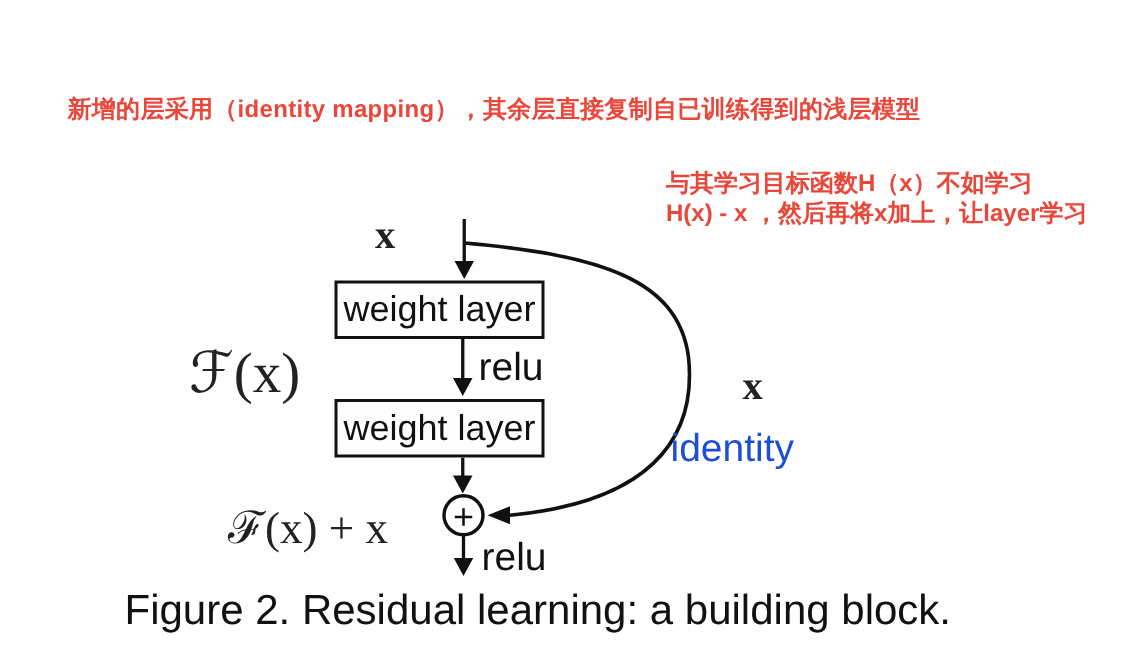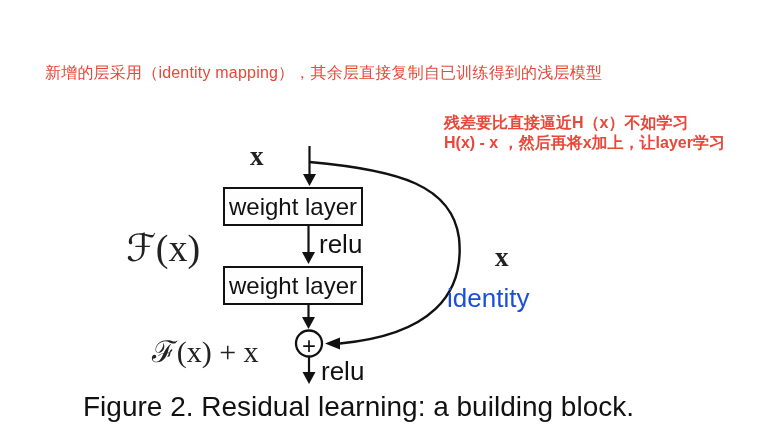--- a/index.html
+++ b/index.html
@@ -15,21 +15,21 @@
     background: #ffffff;
     overflow: hidden;
   }
   .abs { position: absolute; }
 
   
   .note-top {
     left: 45px;
     top: 63px;
     font-size: 16px;
-    font-weight: 400;
+    font-weight: 700;
     color: #e8473a;
     white-space: nowrap;
     letter-spacing: 0.2px;
   }
   .note-side {
     left: 444px;
     top: 113px;
     font-size: 16px;
     font-weight: 600;
     color: #e8473a;
@@ -89,21 +89,21 @@
   .fill-ink   { fill: #111111; stroke: none; }
 </style>
 </head>
 <body>
 
 <div class="stage">
 
   <div class="abs note-top">新增的层采用（identity mapping），其余层直接复制自已训练得到的浅层模型</div>
 
   <div class="abs note-side">
-    <div>残差要比直接逼近H（x）不如学习</div>
+    <div>与其学习目标函数H（x）不如学习</div>
     <div>H(x) - x ，然后再将x加上，让layer学习</div>
   </div>
 
   <svg class="abs diagram-svg" viewBox="0 0 758 436" xmlns="http://www.w3.org/2000/svg">
 
     <path class="stroke-ink" stroke-width="2.2" d="M309.5 146 L309.5 176"></path>
     <polygon class="fill-ink" points="303,174 316,174 309.5,186"></polygon>
 
     <path class="stroke-ink" stroke-width="2.4" d="M309.5 162 C 400 170, 452 186, 459 238 C 465 295, 430 335, 340 343.5"></path>
     <polygon class="fill-ink" points="340,337.5 340,349.5 325,343.5"></polygon>

